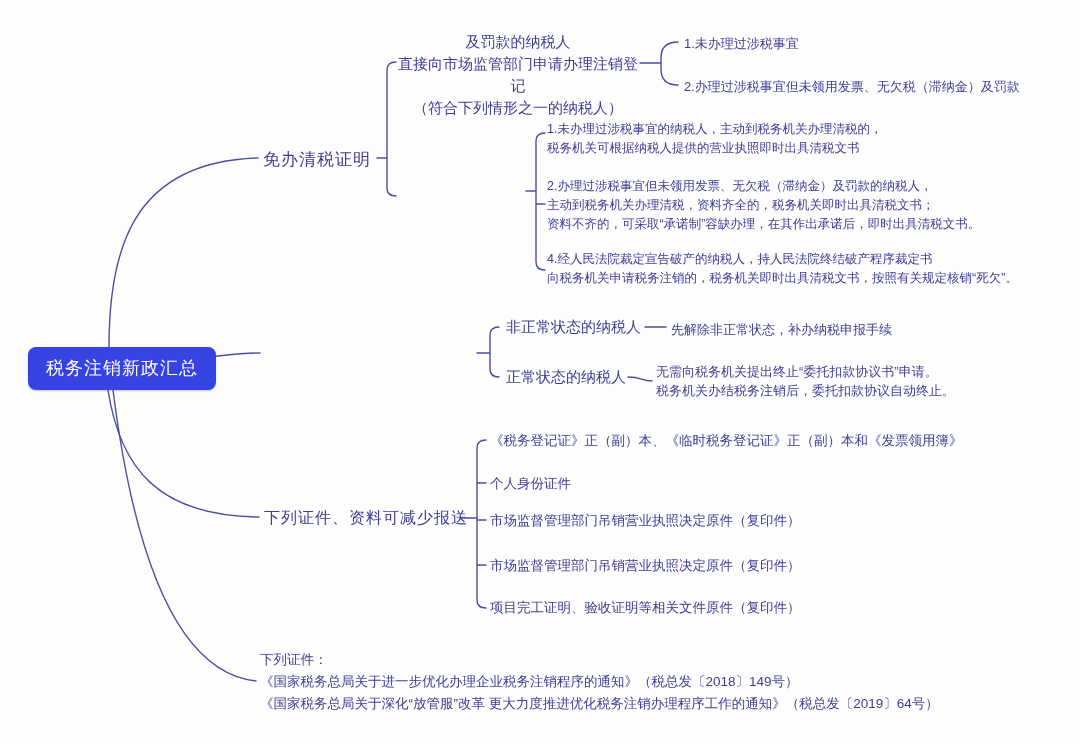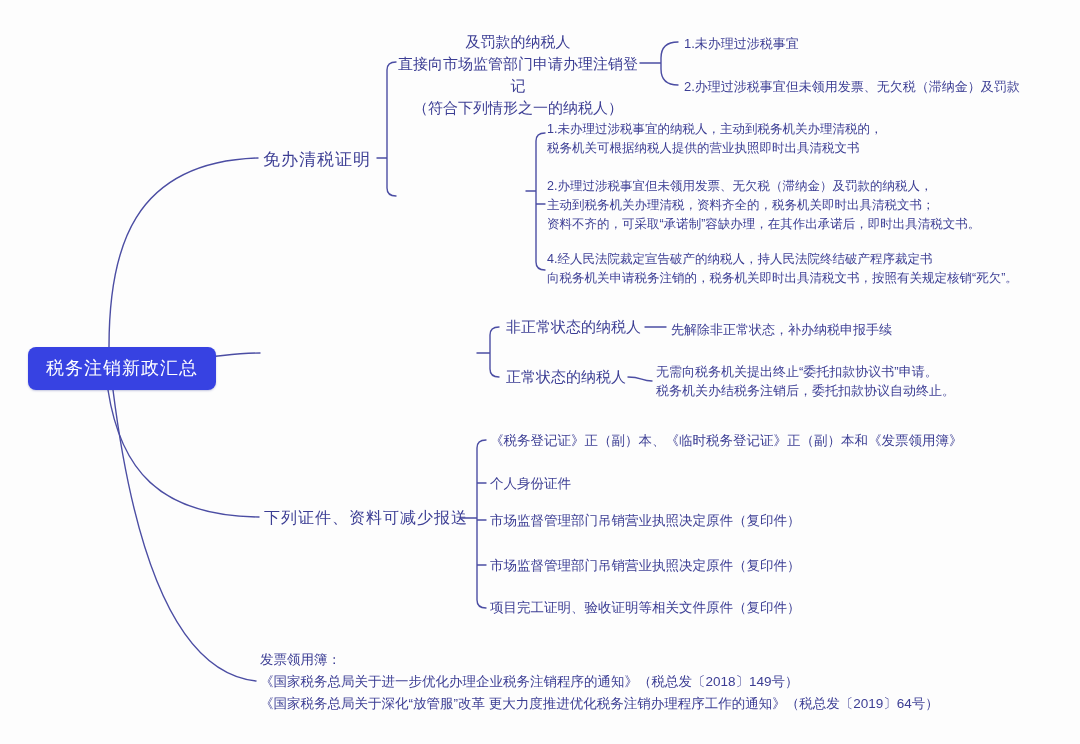--- a/index.html
+++ b/index.html
@@ -99,17 +99,17 @@
   <div class="node detail detail-normal">无需向税务机关提出终止“委托扣款协议书”申请。
 税务机关办结税务注销后，委托扣款协议自动终止。</div>
 
   <div class="node branch-label b3-label">下列证件、资料可减少报送</div>
   <div class="node doc-item doc1">《税务登记证》正（副）本、《临时税务登记证》正（副）本和《发票领用簿》</div>
   <div class="node doc-item doc2">个人身份证件</div>
   <div class="node doc-item doc3">市场监督管理部门吊销营业执照决定原件（复印件）</div>
   <div class="node doc-item doc4">市场监督管理部门吊销营业执照决定原件（复印件）</div>
   <div class="node doc-item doc5">项目完工证明、验收证明等相关文件原件（复印件）</div>
 
-  <div class="node policy policy-heading">发票领用簿：</div>
+  <div class="node policy policy-heading">下列证件：</div>
   <div class="node policy policy-doc1">《国家税务总局关于进一步优化办理企业税务注销程序的通知》（税总发〔2018〕149号）</div>
   <div class="node policy policy-doc2">《国家税务总局关于深化“放管服”改革 更大力度推进优化税务注销办理程序工作的通知》（税总发〔2019〕64号）</div>
 
 </div>
 
 </body></html>

